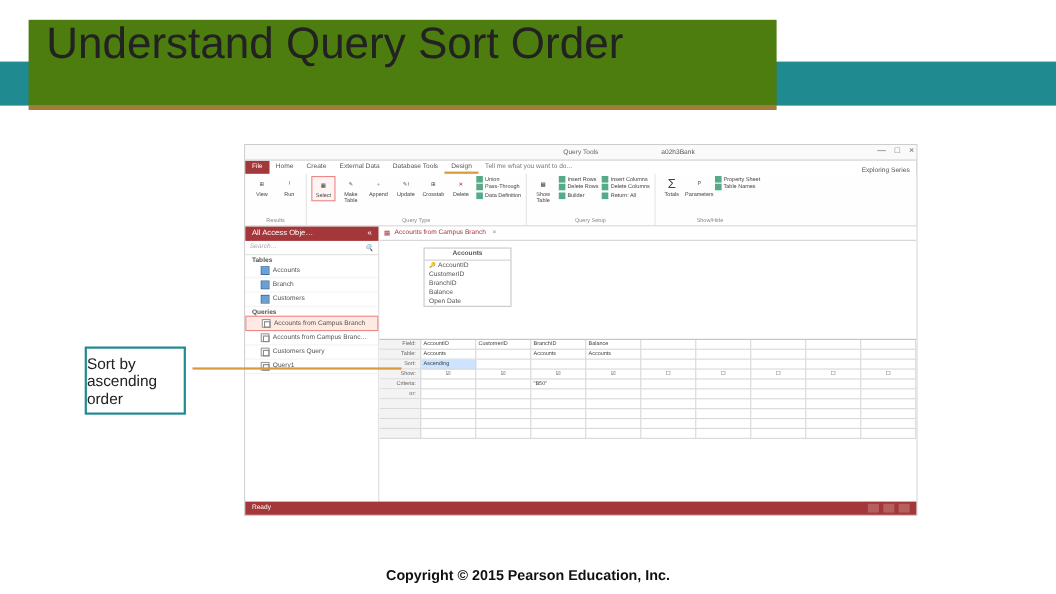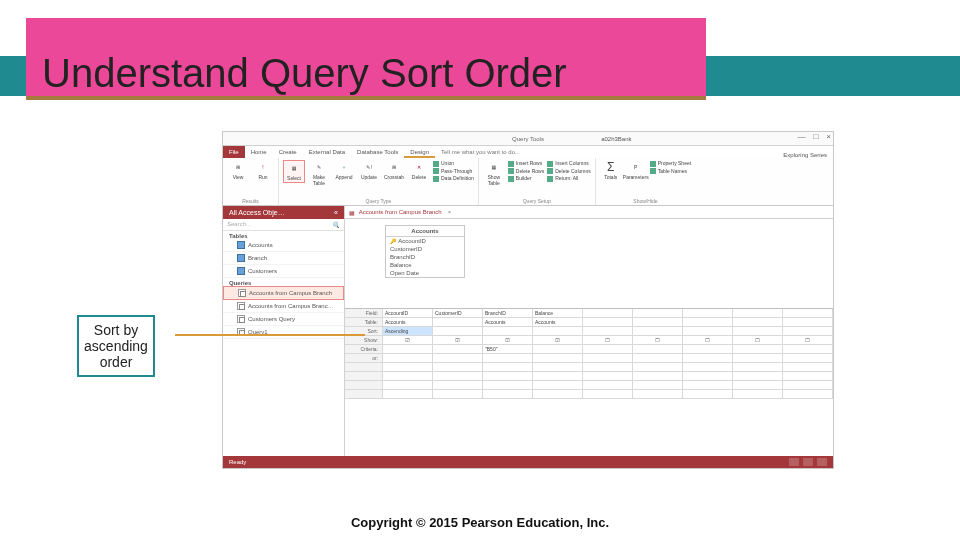--- a/index.html
+++ b/index.html
@@ -12,37 +12,37 @@
   .title-bar {
     position: absolute; left: 0; top: 18px; width: 960px;
     height: 80px;
   }
   .title-band {
     position: absolute; left: 0; top: 38px; width: 960px; height: 40px;
     background: #1f8a90;
   }
   .title-box {
     position: absolute; left: 26px; top: 0; width: 680px; height: 78px;
-    background: #ec4899;
-    display: flex; align-items: flex-end; padding: 0 16px;
+    background: #4d7c0f;
+    display: flex; align-items: flex-start; padding: 0 16px;
   }
   .title-text {
     font-size: 40px; color: #222; font-weight: 400;
   }
   .brown-rule {
     position: absolute; left: 26px; top: 78px; width: 680px; height: 4px;
     background: #a67a3f;
   }
 
   .callout {
     position: absolute; left: 77px; top: 315px;
-    width: 78px; height: 62px;
+    width: 92px; height: 62px;
     border: 2px solid #1f8a90; background: #fff;
     display: flex; align-items: center; justify-content: center;
-    text-align: center; font-size: 14px; color: #222;
+    font-size: 14px; color: #222;
   }
   .callout-line {
     position: absolute; left: 175px; top: 334px; width: 190px; height: 2px;
     background: #d89a3a; z-index: 5;
   }
 
   .app-window {
     position: absolute; left: 222px; top: 131px;
     width: 612px; height: 338px;
     border: 1px solid #c8c8c8; background: #fff;

